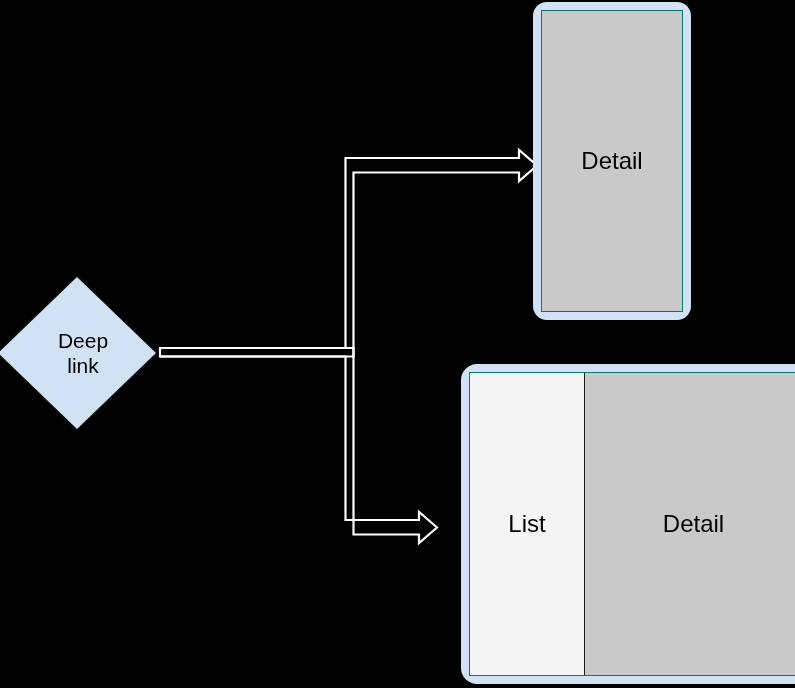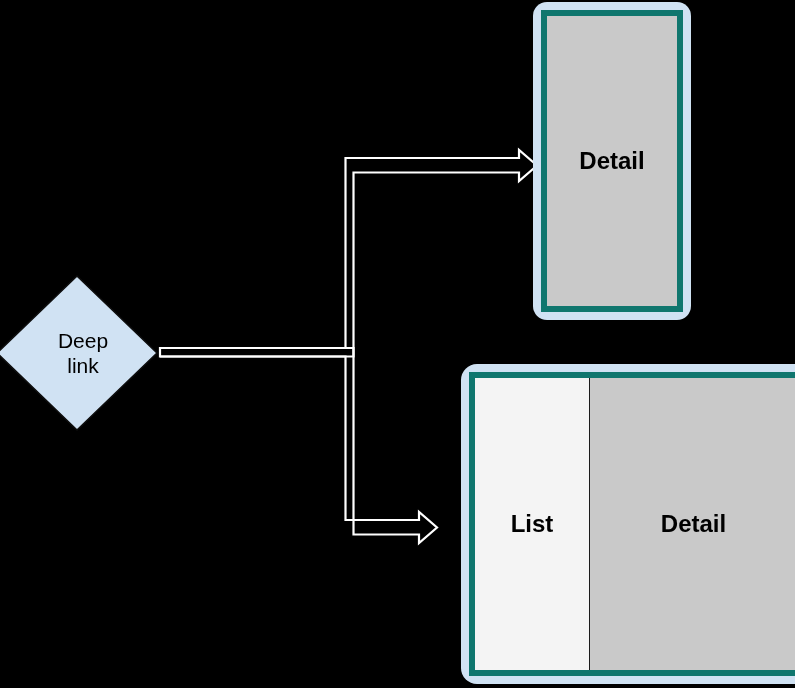--- a/index.html
+++ b/index.html
@@ -67,26 +67,25 @@
     left: 461px;
     top: 364px;
     width: 350px;
     height: 320px;
     border-radius: 16px;
   }
   .screen {
     width: 100%;
     height: 100%;
     box-sizing: border-box;
-    border: 6px solid #0f766e;
+    border: 1px solid #0f766e;
     background: #0ea5e9;
     display: flex;
     flex-direction: row;
     overflow: hidden;
-    font-weight: bold;
   }
   .pane {
     display: flex;
     align-items: center;
     justify-content: center;
     color: #000000;
     font-size: 24px;
     box-sizing: border-box;
   }
   .pane.list-pane {

